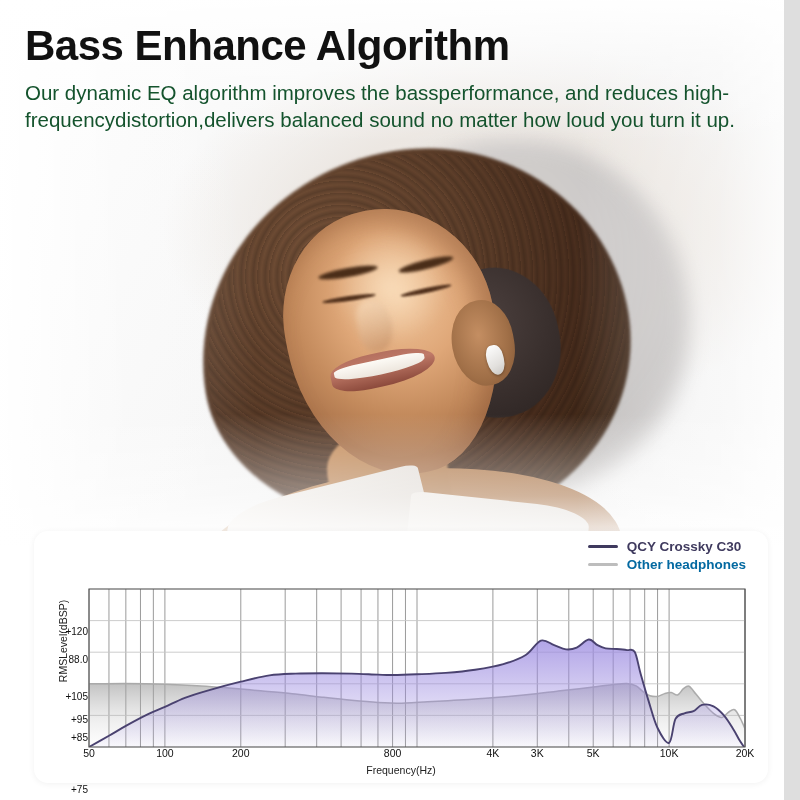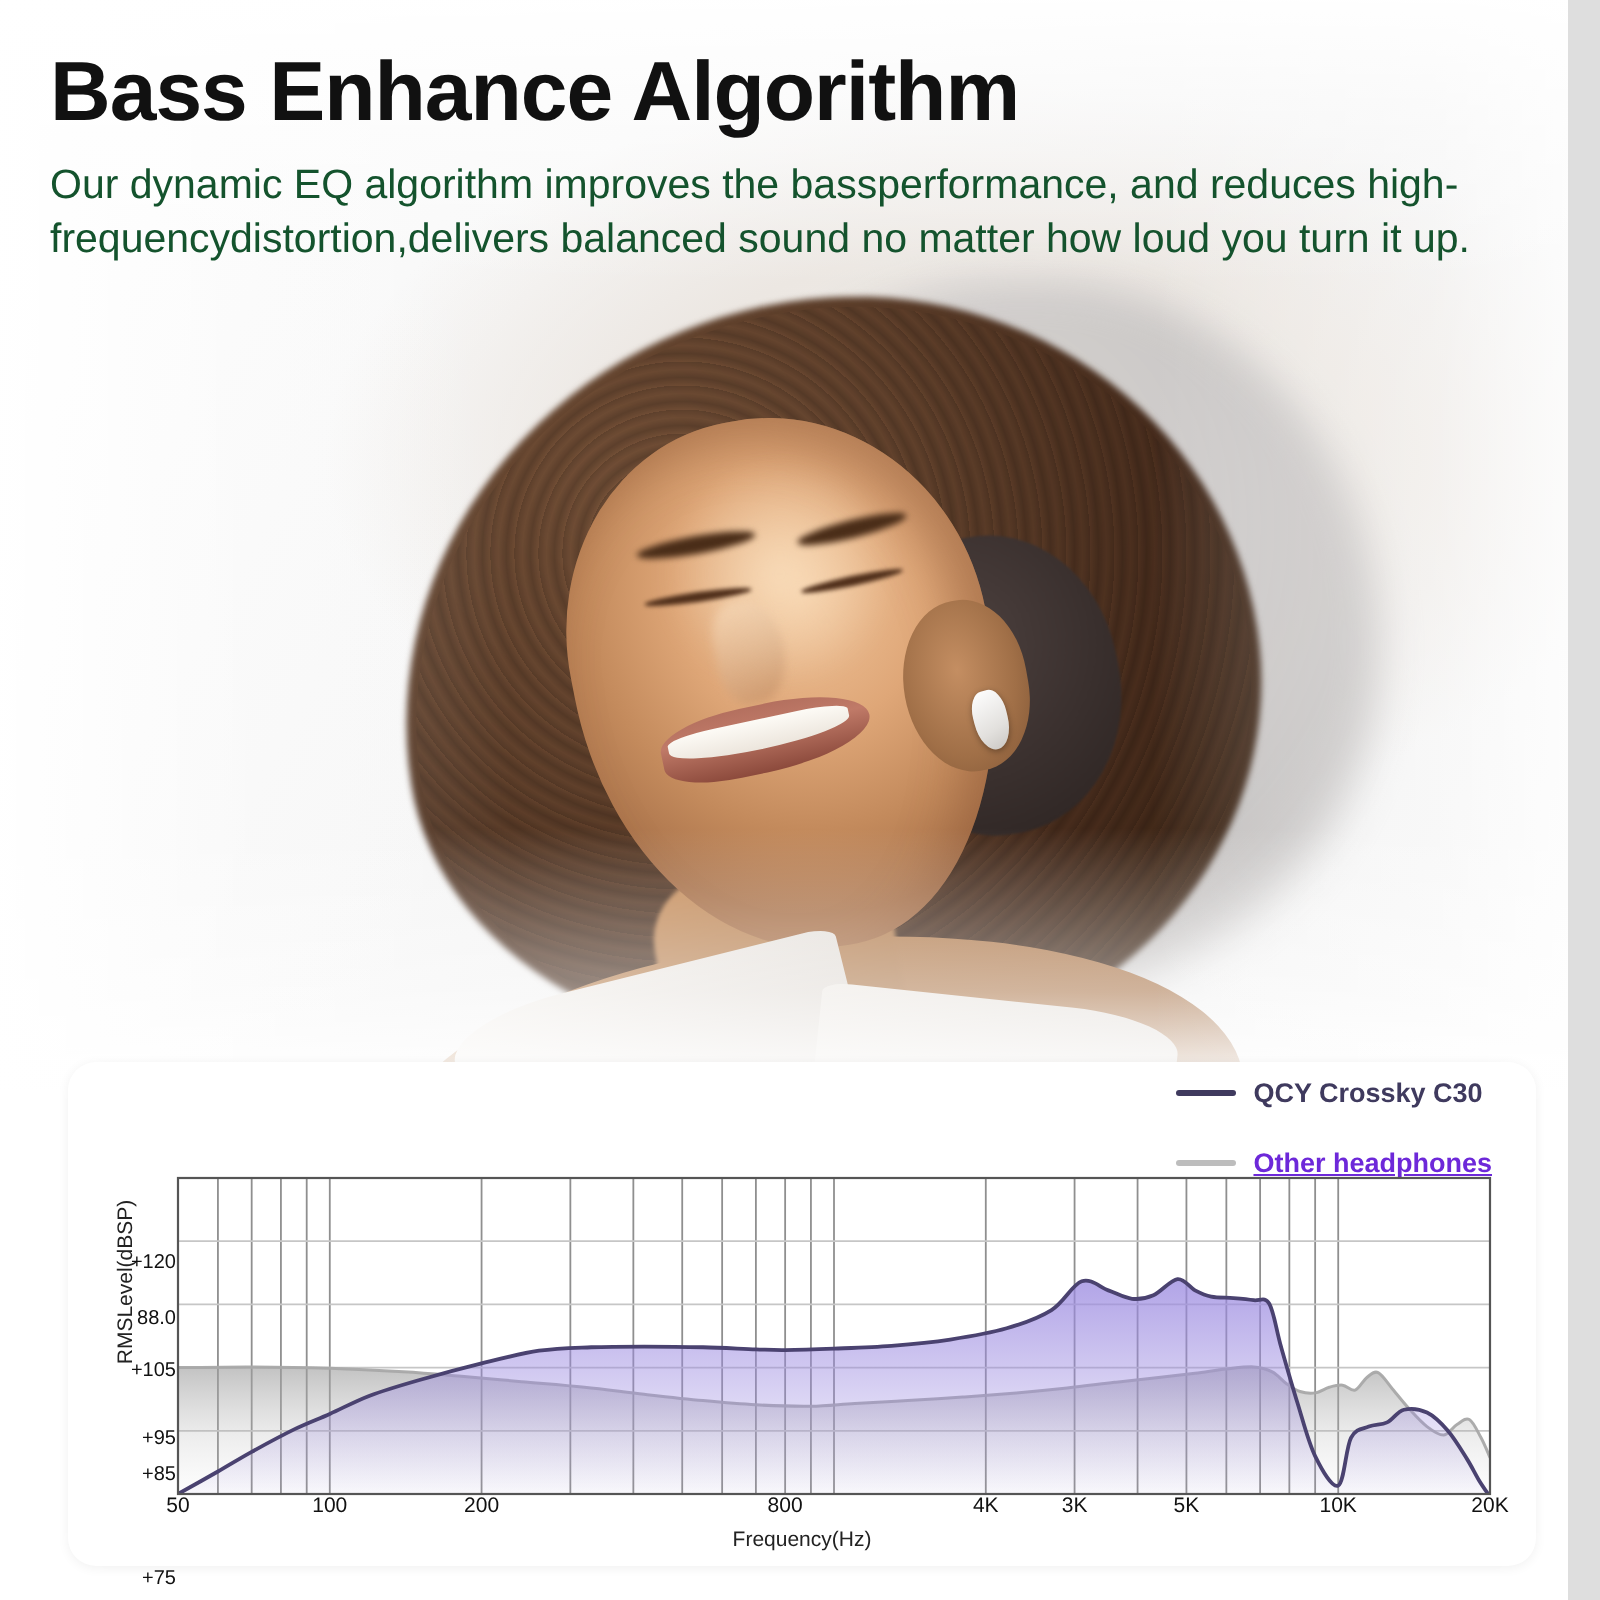--- a/index.html
+++ b/index.html
@@ -245,39 +245,39 @@
     font-size: 16.5px;
     font-weight: 700;
     color: #111111;
     white-space: nowrap;
   }
   .legend {
     position: absolute;
     right: 22px; top: 8px;
     display: flex;
     flex-direction: column;
-    gap: 20px;
+    gap: 3px;
   }
   .legend-row {
     display: flex;
     align-items: center;
     gap: 9px;
     white-space: nowrap;
   }
   .legend-swatch {
     display: inline-block;
     width: 30px; height: 3px;
     border-radius: 2px;
   }
   .legend-label {
     font-size: 13.5px;
     font-weight: 700;
   }
   .legend-row.primary .legend-label { color: #3f3a5e; }
-  .legend-row.secondary .legend-label { color: #6d28d9; text-decoration: underline; }
+  .legend-row.secondary .legend-label { color: #0369a1; }
 
   .plot-wrap {
     position: absolute;
     left: 0; top: 0;
     width: 734px; height: 252px;
   }
   .axis-title-y {
     position: absolute;
     left: -26px; top: 104px;
     width: 110px;
@@ -372,21 +372,21 @@
         <span class="legend-label">Other headphones</span>
       </div>
     </div>
 
     <div class="plot-wrap">
       <div class="axis-title-y">RMSLevel(dBSP)</div>
       <div class="ticks-y">
           <div class="tick-y" style="top: 209px;">+75</div>
           <div class="tick-y" style="top: 157px;">+85</div>
           <div class="tick-y" style="top: 138.778px;">+95</div>
-          <div class="tick-y" style="top: 105px;">+105</div>
+          <div class="tick-y" style="top: 116px;">+105</div>
           <div class="tick-y" style="top: 79.0889px;">88.0</div>
           <div class="tick-y" style="top: 51px;">+120</div>
         </div>
       <svg class="plot" id="plot-svg" width="734" height="252">
           <defs>
             <linearGradient id="gp" x1="0" y1="0" x2="0" y2="1">
               <stop offset="0%" stop-color="#9b8ae0" stop-opacity=".78"></stop>
               <stop offset="58%" stop-color="#9b8ae0" stop-opacity=".34"></stop>
               <stop offset="100%" stop-color="#9b8ae0" stop-opacity=".04"></stop>
             </linearGradient>

